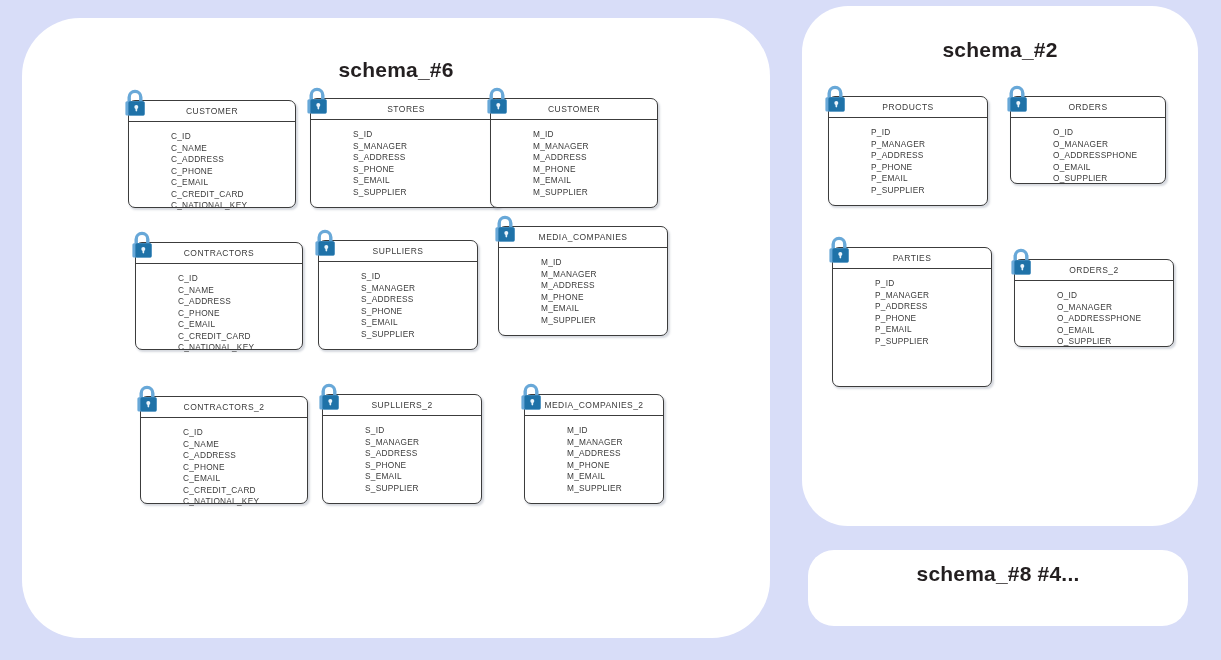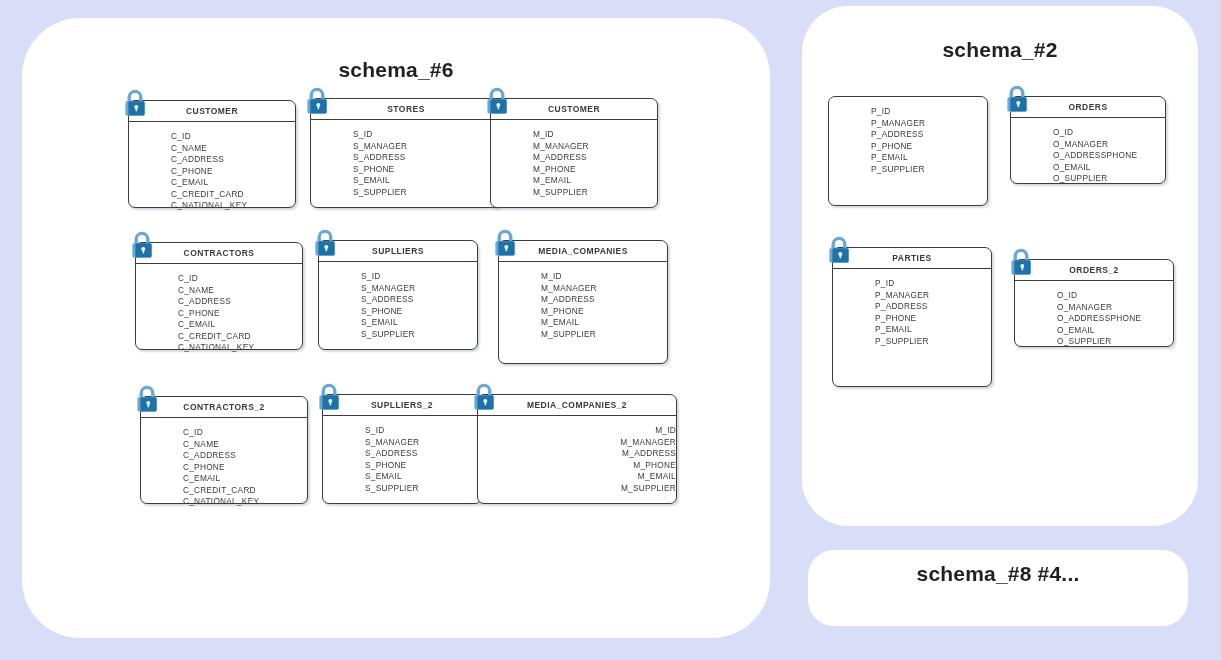--- a/index.html
+++ b/index.html
@@ -79,21 +79,20 @@
     border-bottom: 1.3px solid #3c3c3c;
     display: flex;
     align-items: center;
     justify-content: center;
   }
   .table-title {
     font-size: 8.5px;
     color: #3a3a3a;
     letter-spacing: .45px;
     white-space: nowrap;
-    font-weight: bold;
   }
   .table-body {
     padding: 9px 0 9px 42px;
   }
   .field {
     font-size: 8.3px;
     color: #3a3a3a;
     line-height: 11.55px;
     letter-spacing: .25px;
     white-space: nowrap;
@@ -231,21 +230,21 @@
       </div>
       <div class="table-body">
         <div class="field">S_ID</div>
         <div class="field">S_MANAGER</div>
         <div class="field">S_ADDRESS</div>
         <div class="field">S_PHONE</div>
         <div class="field">S_EMAIL</div>
         <div class="field">S_SUPPLIER</div>
       </div>
     </div>
-    <div class="table-card" style="left: 498px; top: 240px; width: 170px; height: 124px;">
+    <div class="table-card" style="left: 498px; top: 226px; width: 170px; height: 110px;">
       <div class="table-head">
         <span class="lock-badge">
           <svg width="26" height="30" viewBox="0 0 26 30">
             <path d="M7.2 15 V9.2 a5.8 5.8 0 0 1 11.6 0 V15" fill="none" stroke="#68a8d8" stroke-width="3.4"></path>
             <rect x="3.4" y="13.2" width="19.2" height="14.4" rx="1.6" fill="#68a8d8"></rect>
             <rect x="6.4" y="13.2" width="16.2" height="14.4" rx="1.6" fill="#1f72a8"></rect>
             <circle cx="14.3" cy="19.1" r="2.0" fill="#eaf4fb"></circle>
             <rect x="13.5" y="19.1" width="1.7" height="4.3" rx="0.8" fill="#eaf4fb"></rect>
           </svg>
         </span>
@@ -298,21 +297,21 @@
       </div>
       <div class="table-body">
         <div class="field">S_ID</div>
         <div class="field">S_MANAGER</div>
         <div class="field">S_ADDRESS</div>
         <div class="field">S_PHONE</div>
         <div class="field">S_EMAIL</div>
         <div class="field">S_SUPPLIER</div>
       </div>
     </div>
-    <div class="table-card" style="left: 477px; top: 394px; width: 200px; height: 110px; text-align: right;">
+    <div class="table-card" style="left: 524px; top: 394px; width: 140px; height: 110px;">
       <div class="table-head">
         <span class="lock-badge">
           <svg width="26" height="30" viewBox="0 0 26 30">
             <path d="M7.2 15 V9.2 a5.8 5.8 0 0 1 11.6 0 V15" fill="none" stroke="#68a8d8" stroke-width="3.4"></path>
             <rect x="3.4" y="13.2" width="19.2" height="14.4" rx="1.6" fill="#68a8d8"></rect>
             <rect x="6.4" y="13.2" width="16.2" height="14.4" rx="1.6" fill="#1f72a8"></rect>
             <circle cx="14.3" cy="19.1" r="2.0" fill="#eaf4fb"></circle>
             <rect x="13.5" y="19.1" width="1.7" height="4.3" rx="0.8" fill="#eaf4fb"></rect>
           </svg>
         </span>
@@ -321,20 +320,32 @@
       <div class="table-body">
         <div class="field">M_ID</div>
         <div class="field">M_MANAGER</div>
         <div class="field">M_ADDRESS</div>
         <div class="field">M_PHONE</div>
         <div class="field">M_EMAIL</div>
         <div class="field">M_SUPPLIER</div>
       </div>
     </div>
     <div class="table-card" style="left: 828px; top: 96px; width: 160px; height: 110px;">
+      <div class="table-head">
+        <span class="lock-badge">
+          <svg width="26" height="30" viewBox="0 0 26 30">
+            <path d="M7.2 15 V9.2 a5.8 5.8 0 0 1 11.6 0 V15" fill="none" stroke="#68a8d8" stroke-width="3.4"></path>
+            <rect x="3.4" y="13.2" width="19.2" height="14.4" rx="1.6" fill="#68a8d8"></rect>
+            <rect x="6.4" y="13.2" width="16.2" height="14.4" rx="1.6" fill="#1f72a8"></rect>
+            <circle cx="14.3" cy="19.1" r="2.0" fill="#eaf4fb"></circle>
+            <rect x="13.5" y="19.1" width="1.7" height="4.3" rx="0.8" fill="#eaf4fb"></rect>
+          </svg>
+        </span>
+        <span class="table-title">PRODUCTS</span>
+      </div>
       <div class="table-body">
         <div class="field">P_ID</div>
         <div class="field">P_MANAGER</div>
         <div class="field">P_ADDRESS</div>
         <div class="field">P_PHONE</div>
         <div class="field">P_EMAIL</div>
         <div class="field">P_SUPPLIER</div>
       </div>
     </div>
     <div class="table-card" style="left: 1010px; top: 96px; width: 156px; height: 88px;">

